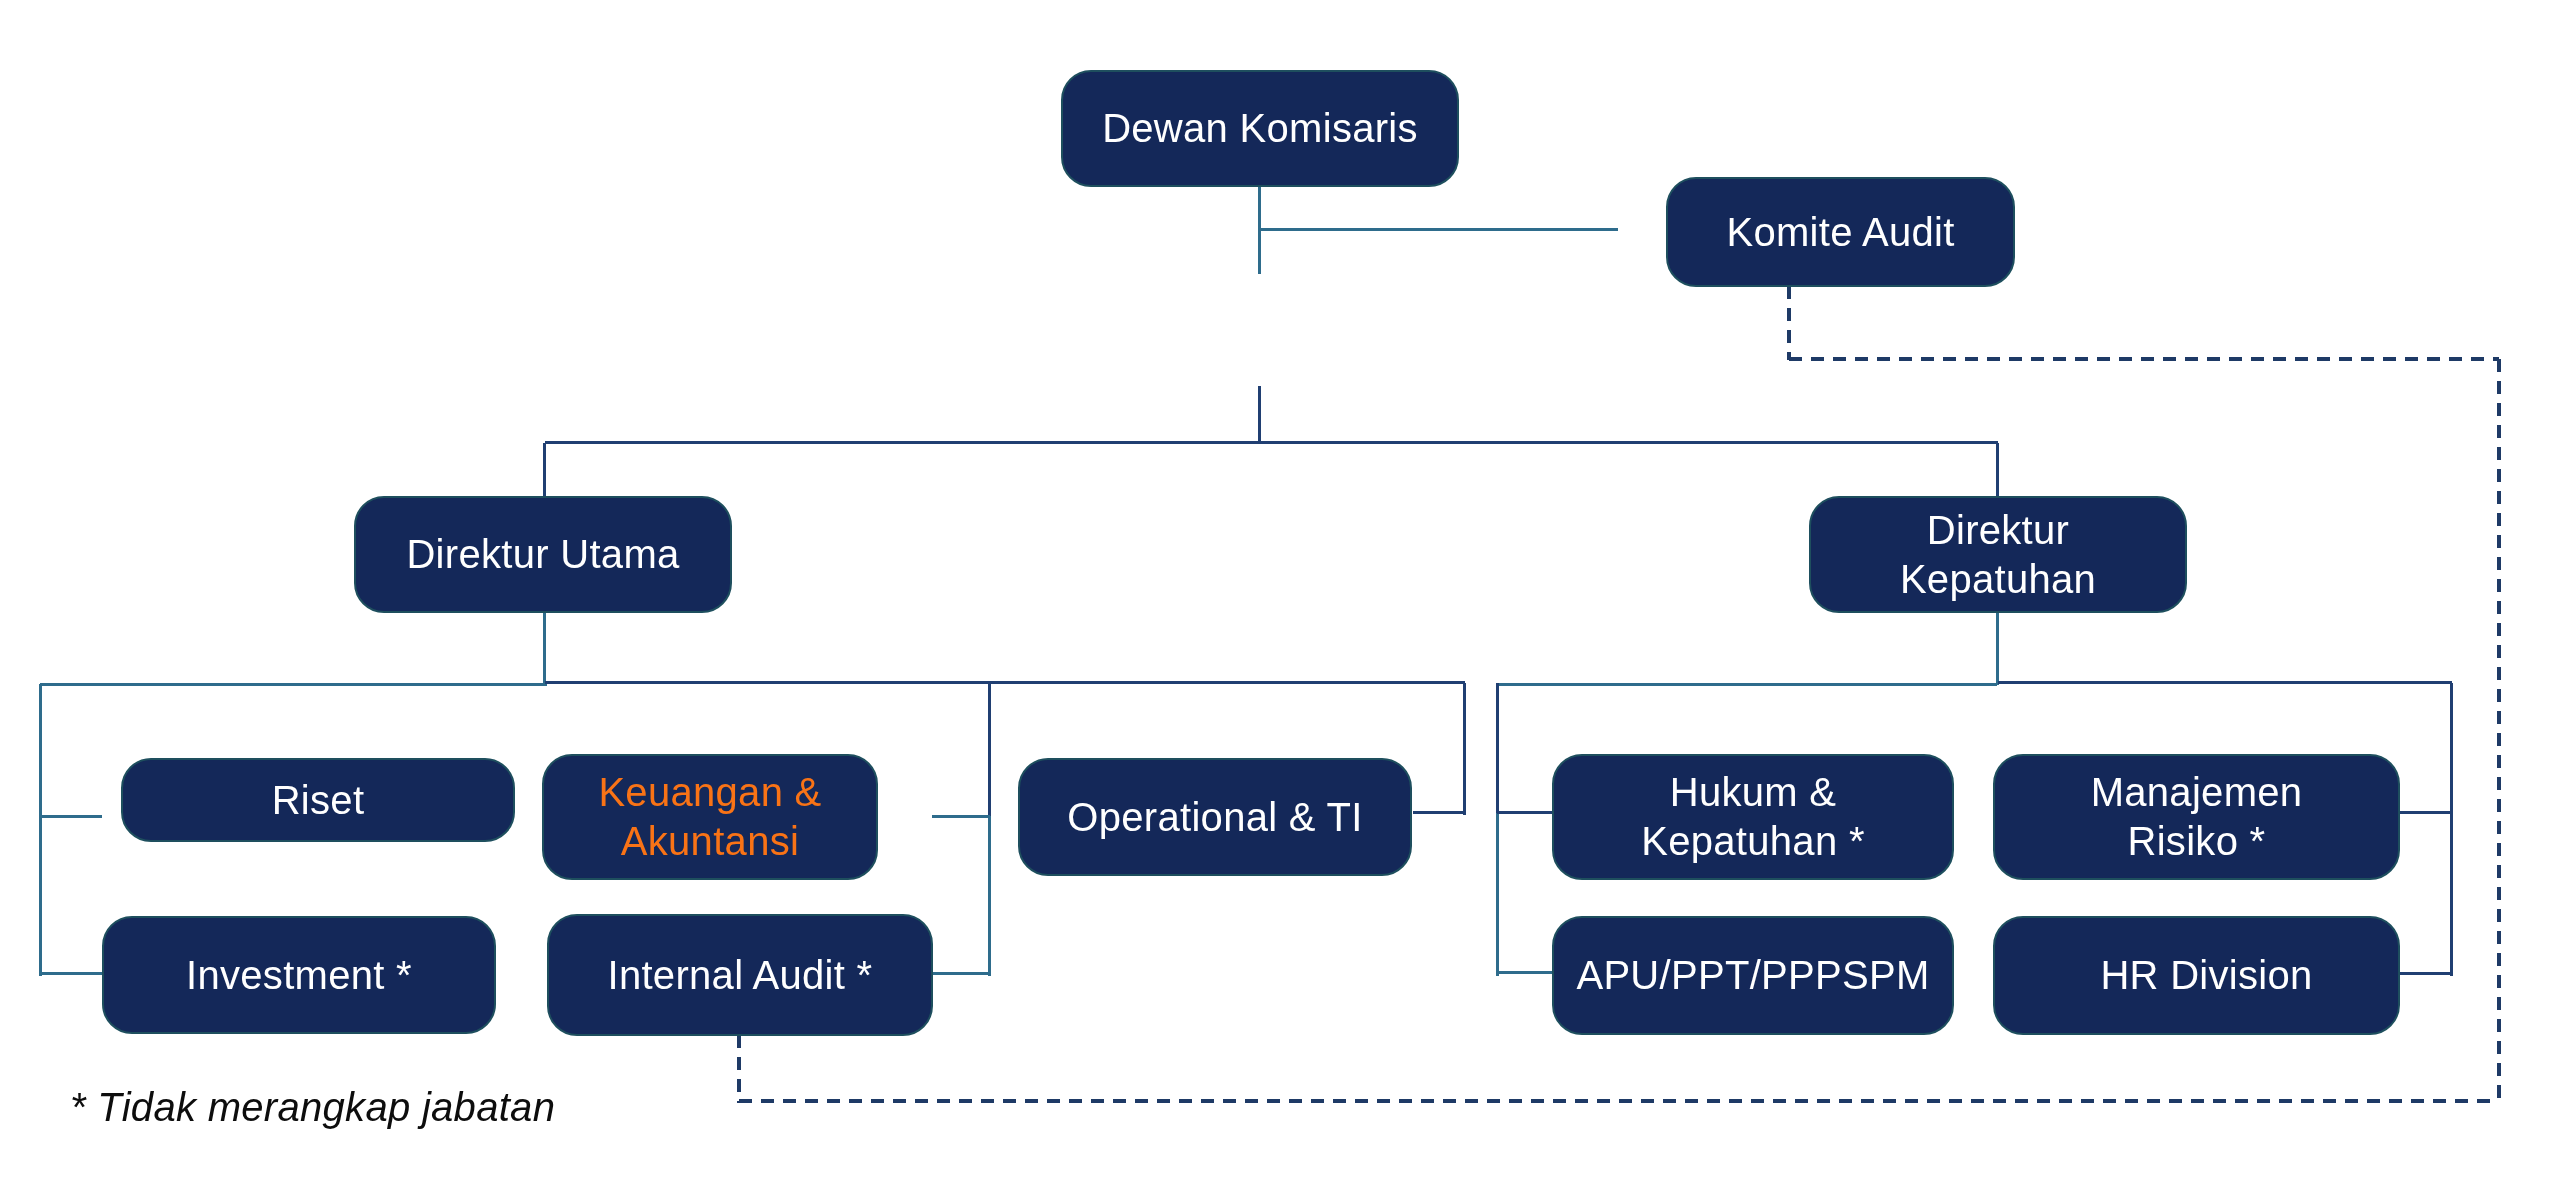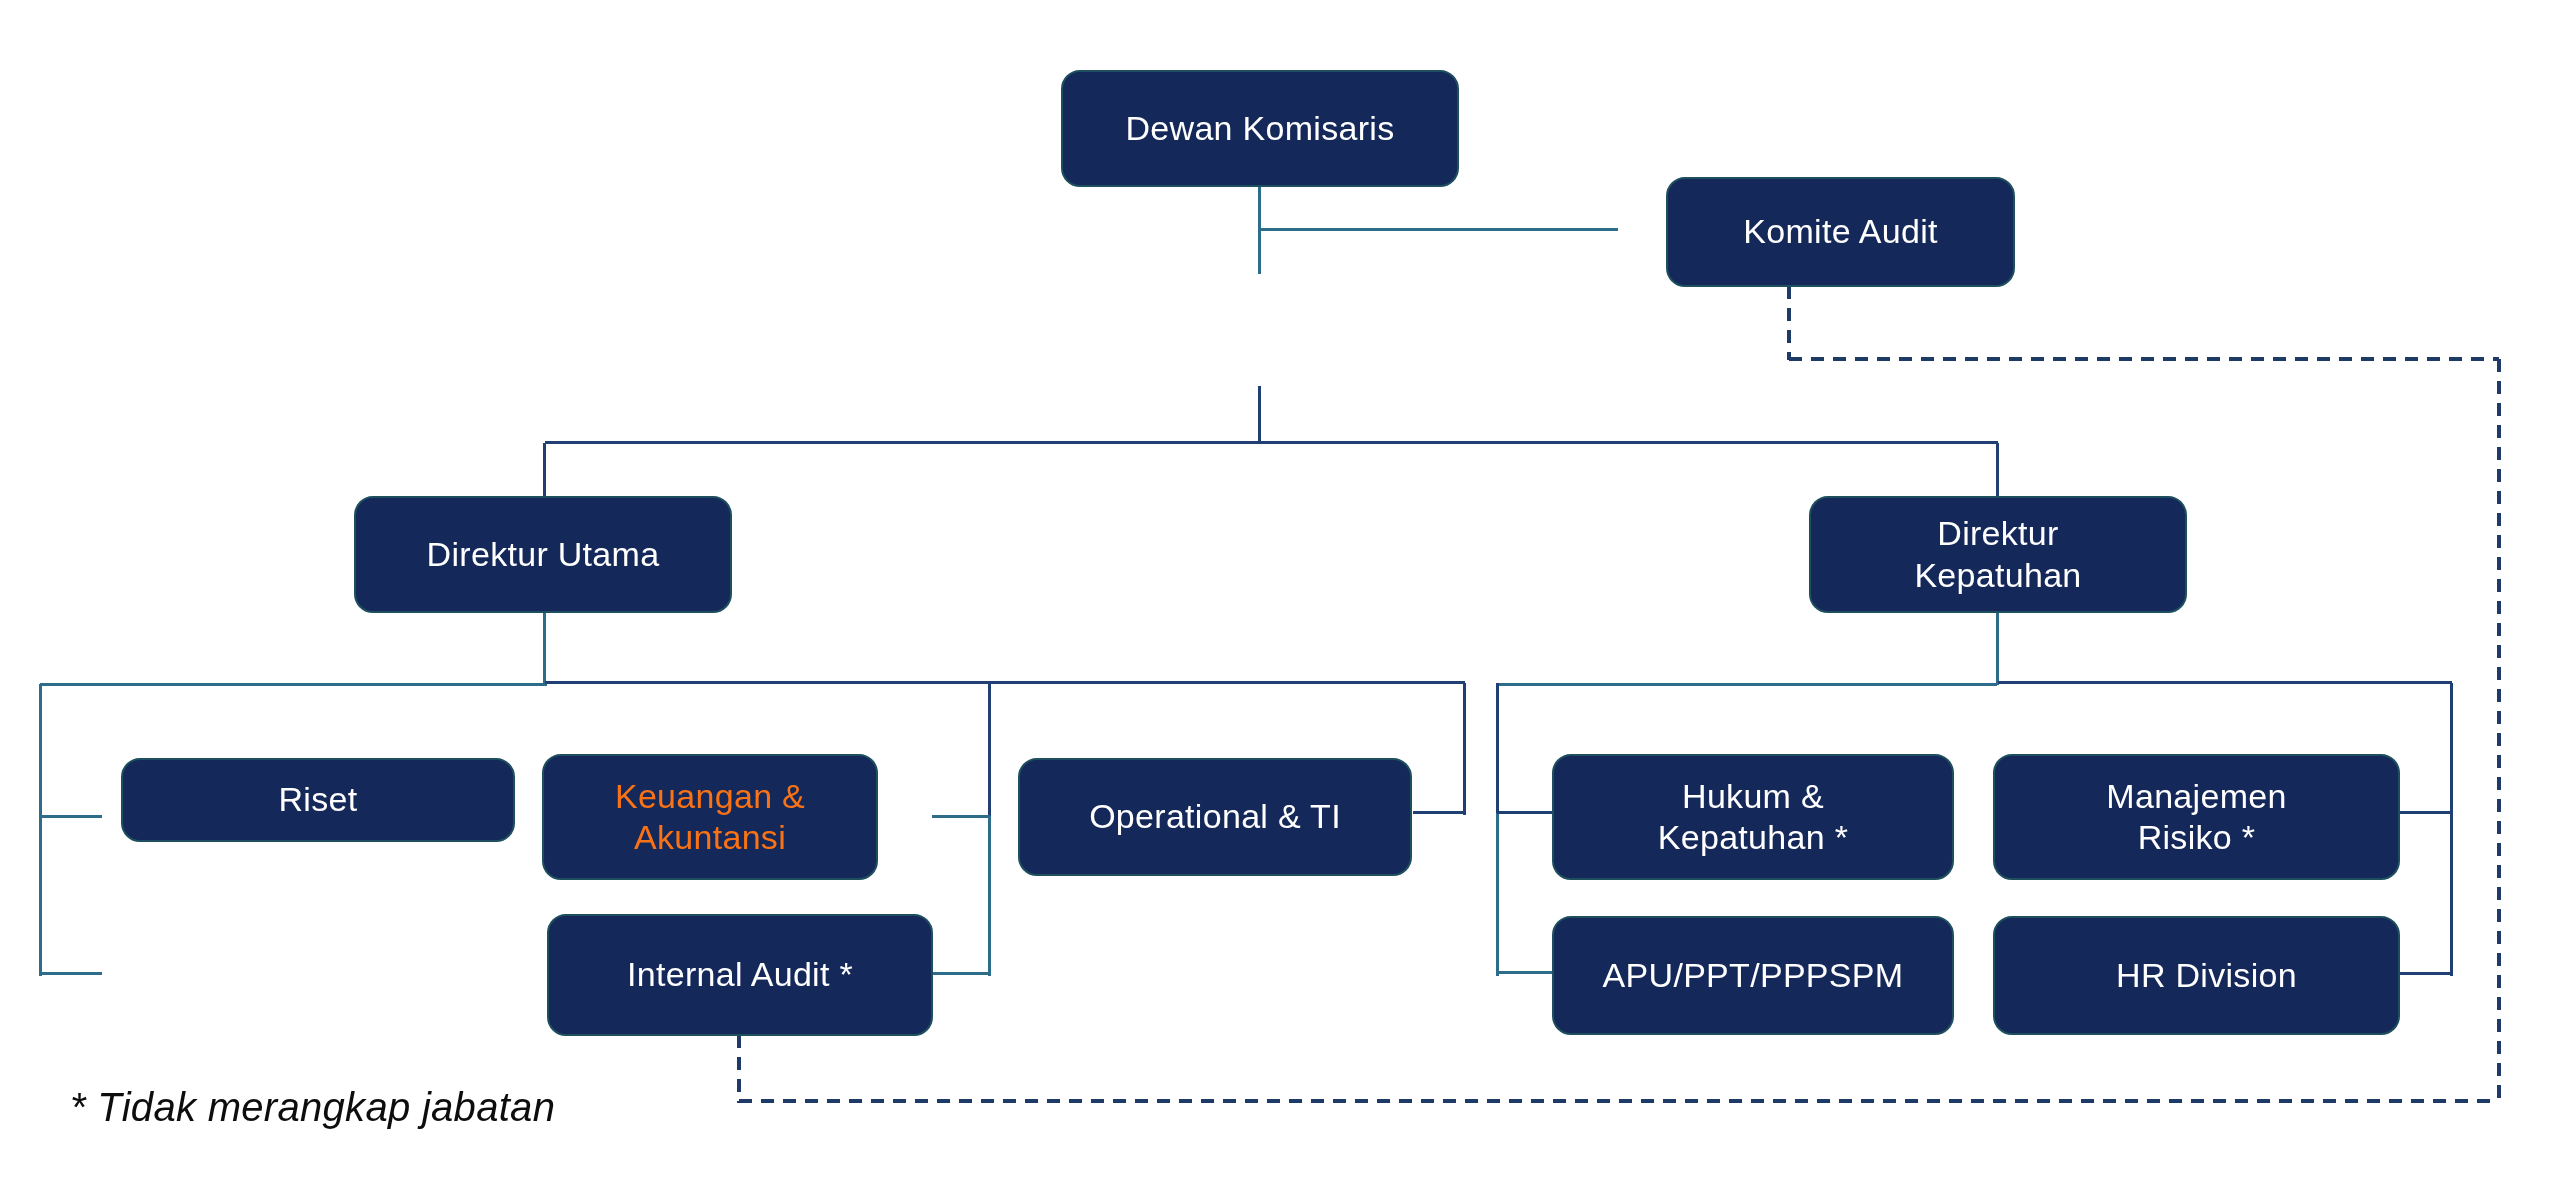--- a/index.html
+++ b/index.html
@@ -11,27 +11,27 @@
   #canvas {
     position: relative;
     width: 2576px;
     height: 1197px;
     background: #ffffff;
     overflow: hidden;
   }
   .node {
     position: absolute;
     box-sizing: border-box;
-    border-radius: 19px;
+    border-radius: 30px;
     display: flex;
     align-items: center;
     justify-content: center;
     text-align: center;
     color: #ffffff;
-    font-size: 34px;
+    font-size: 40px;
     line-height: 1.22;
     white-space: pre-line;
     z-index: 3;
     letter-spacing: 0.3px;
   }
   .seg {
     position: absolute;
     z-index: 1;
   }
   .footnote {
@@ -85,20 +85,21 @@
     <div class="seg" style="left: 737px; top: 1035px; width: 4px; height: 68px; background: repeating-linear-gradient(rgb(30, 58, 102) 0px, rgb(30, 58, 102) 13.4px, transparent 13.4px, transparent 22px);"></div>
     <div class="node" style="left: 1061px; top: 70px; width: 398px; height: 117px; background: rgb(20, 40, 89); border: 2.7px solid rgb(30, 79, 94); color: rgb(255, 255, 255);">Dewan Komisaris</div>
     <div class="node" style="left: 1618px; top: 177px; width: 349px; height: 110px; background: rgb(20, 40, 89); border: 2.7px solid rgb(30, 79, 94); color: rgb(255, 255, 255); margin-left: 48px;">Komite Audit</div>
     <div class="node" style="left: 354px; top: 496px; width: 378px; height: 117px; background: rgb(20, 40, 89); border: 2.7px solid rgb(30, 79, 94); color: rgb(255, 255, 255);">Direktur Utama</div>
     <div class="node" style="left: 1809px; top: 496px; width: 378px; height: 117px; background: rgb(20, 40, 89); border: 2.7px solid rgb(30, 79, 94); color: rgb(255, 255, 255);">Direktur
 Kepatuhan</div>
     <div class="node" style="left: 102px; top: 758px; width: 394px; height: 84px; background: rgb(20, 40, 89); border: 2.7px solid rgb(30, 79, 94); color: rgb(255, 255, 255); margin-left: 19px;">Riset</div>
     <div class="node" style="left: 542px; top: 754px; width: 336px; height: 126px; background: rgb(20, 40, 89); border: 2.7px solid rgb(30, 79, 94); color: #f97316;">Keuangan &amp;
 Akuntansi</div>
     <div class="node" style="left: 1018px; top: 758px; width: 394px; height: 118px; background: rgb(20, 40, 89); border: 2.7px solid rgb(30, 79, 94); color: rgb(255, 255, 255);">Operational &amp; TI</div>
+    <div class="node" style="left: 102px; top: 916px; width: 394px; height: 118px; background: rgb(20, 40, 89); border: 2.7px solid rgb(30, 79, 94); color: rgb(255, 255, 255);">Investment *</div>
     <div class="node" style="left: 547px; top: 914px; width: 386px; height: 122px; background: rgb(20, 40, 89); border: 2.7px solid rgb(30, 79, 94); color: rgb(255, 255, 255);">Internal Audit *</div>
     <div class="node" style="left: 1552px; top: 754px; width: 402px; height: 126px; background: rgb(20, 40, 89); border: 2.7px solid rgb(30, 79, 94); color: rgb(255, 255, 255);">Hukum &amp;
 Kepatuhan *</div>
     <div class="node" style="left: 1993px; top: 754px; width: 407px; height: 126px; background: rgb(20, 40, 89); border: 2.7px solid rgb(30, 79, 94); color: rgb(255, 255, 255);">Manajemen
 Risiko *</div>
     <div class="node" style="left: 1552px; top: 916px; width: 402px; height: 119px; background: rgb(20, 40, 89); border: 2.7px solid rgb(30, 79, 94); color: rgb(255, 255, 255);">APU/PPT/PPPSPM</div>
     <div class="node" style="left: 1993px; top: 916px; width: 407px; height: 119px; background: rgb(20, 40, 89); border: 2.7px solid rgb(30, 79, 94); color: rgb(255, 255, 255); padding-left: 20px;">HR Division</div>
   </div>
 
 

